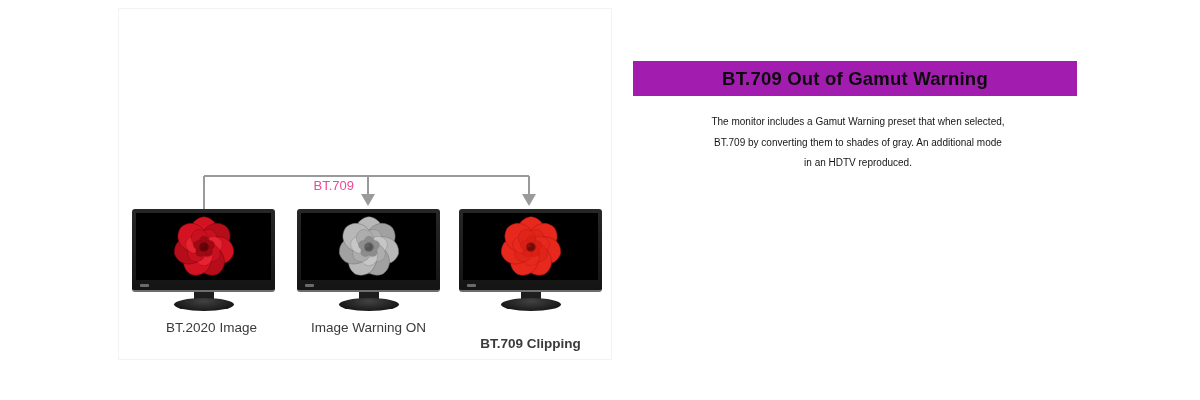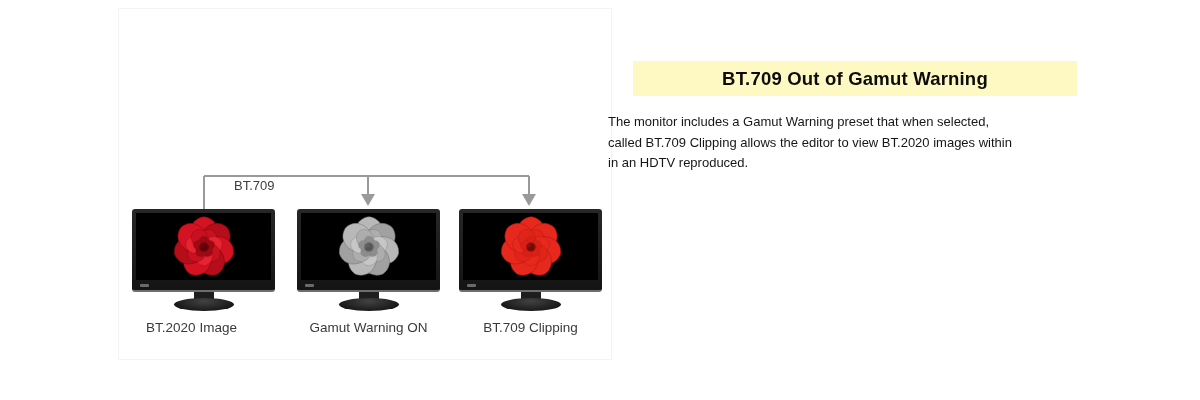--- a/index.html
+++ b/index.html
@@ -15,21 +15,21 @@
     position:absolute; left:118px; top:8px; width:492px; height:350px;
     background:#ffffff; border:1px solid #f3f3f3;
   }
 
   .connector-svg { position:absolute; left:195px; top:168px; width:345px; height:45px; }
   .connector-svg path, .connector-svg line { stroke:#9a9a9a; stroke-width:2; fill:none; }
   .connector-svg polygon { fill:#9a9a9a; }
 
   .connector-label {
     position:absolute; left:233px; top:177px; width:120px;
-    font-size:13px; color:#404040; text-align:left;
+    font-size:13px; color:#ec4899; text-align:right;
   }
 
   .monitor { position:absolute; top:208px; width:143px; }
 
   .bezel {
     height:83px; box-sizing:border-box;
     background:linear-gradient(#272727, #141414);
     border-radius:3px; padding:4px 4px 0 4px;
     border-bottom:2px solid #6e6e6e;
     position:relative;
@@ -77,29 +77,29 @@
   }
   .rose-clip {
     --accent:transparent; --outer:#e6281d; --outer2:#e6281d;
     --mid:#e6281d; --mid2:#e02419; --inner:#da2016;
     --core:#6b0d07; --crease:#a81410;
   }
 
   
   .title-banner {
     position:absolute; left:633px; top:61px; width:444px; height:35px;
-    background:#fef9c3;
+    background:#a21caf;
     display:flex; align-items:center; justify-content:center;
   }
   .title-banner span {
     font-size:18.5px; font-weight:bold; color:#0c0c0c; letter-spacing:0.2px;
   }
   .description {
     position:absolute; left:608px; top:112px; width:500px;
-    text-align:left; font-size:13px; line-height:20.5px; color:#161616;
+    text-align:center; font-size:10px; line-height:20.5px; color:#161616;
   }
   .description div { white-space:nowrap; }
 </style>
 </head>
 <body>
 
 <svg width="0" height="0" style="position:absolute" aria-hidden="true">
   <defs>
     <path id="petal" d="M0,-46 C16,-44 24,-30 19,-12 C15,2 6,7 0,7 C-6,7 -15,2 -19,-12 C-24,-30 -16,-44 0,-46 Z"></path>
     <g id="rose-shape">
@@ -185,26 +185,26 @@
         <svg class="rose rose-clip" viewBox="-50 -50 100 100">
             <use href="#rose-shape"></use>
           </svg>
       </div>
       <div class="bezel-logo"></div>
     </div>
     <div class="stand-neck"></div>
     <div class="stand-base"></div>
   </div>
 
-  <div class="monitor-label" style="left:1px; top:311px;">BT.2020 Image</div>
-  <div class="monitor-label" style="left:178px; top:311px;">Gamut Warning ON</div>
-  <div class="monitor-label" style="left:340px; top:311px;">BT.709 Clipping</div>
+  <div class="monitor-label" style="left:21px; top:311px;">BT.2020 Image</div>
+  <div class="monitor-label" style="left:178px; top:311px;">Image Warning ON</div>
+  <div class="monitor-label" style="left:340px; top:327px;font-weight:bold;">BT.709 Clipping</div>
 </div>
 
 <div class="title-banner">
   <span>BT.709 Out of Gamut Warning</span>
 </div>
 
 <div class="description">
   <div>The monitor includes a Gamut Warning preset that when selected,</div>
-  <div>called BT.709 Clipping allows the editor to view BT.2020 images within</div>
+  <div>BT.709 by converting them to shades of gray. An additional mode</div>
   <div>in an HDTV reproduced.</div>
 </div>
 
 </body></html>

